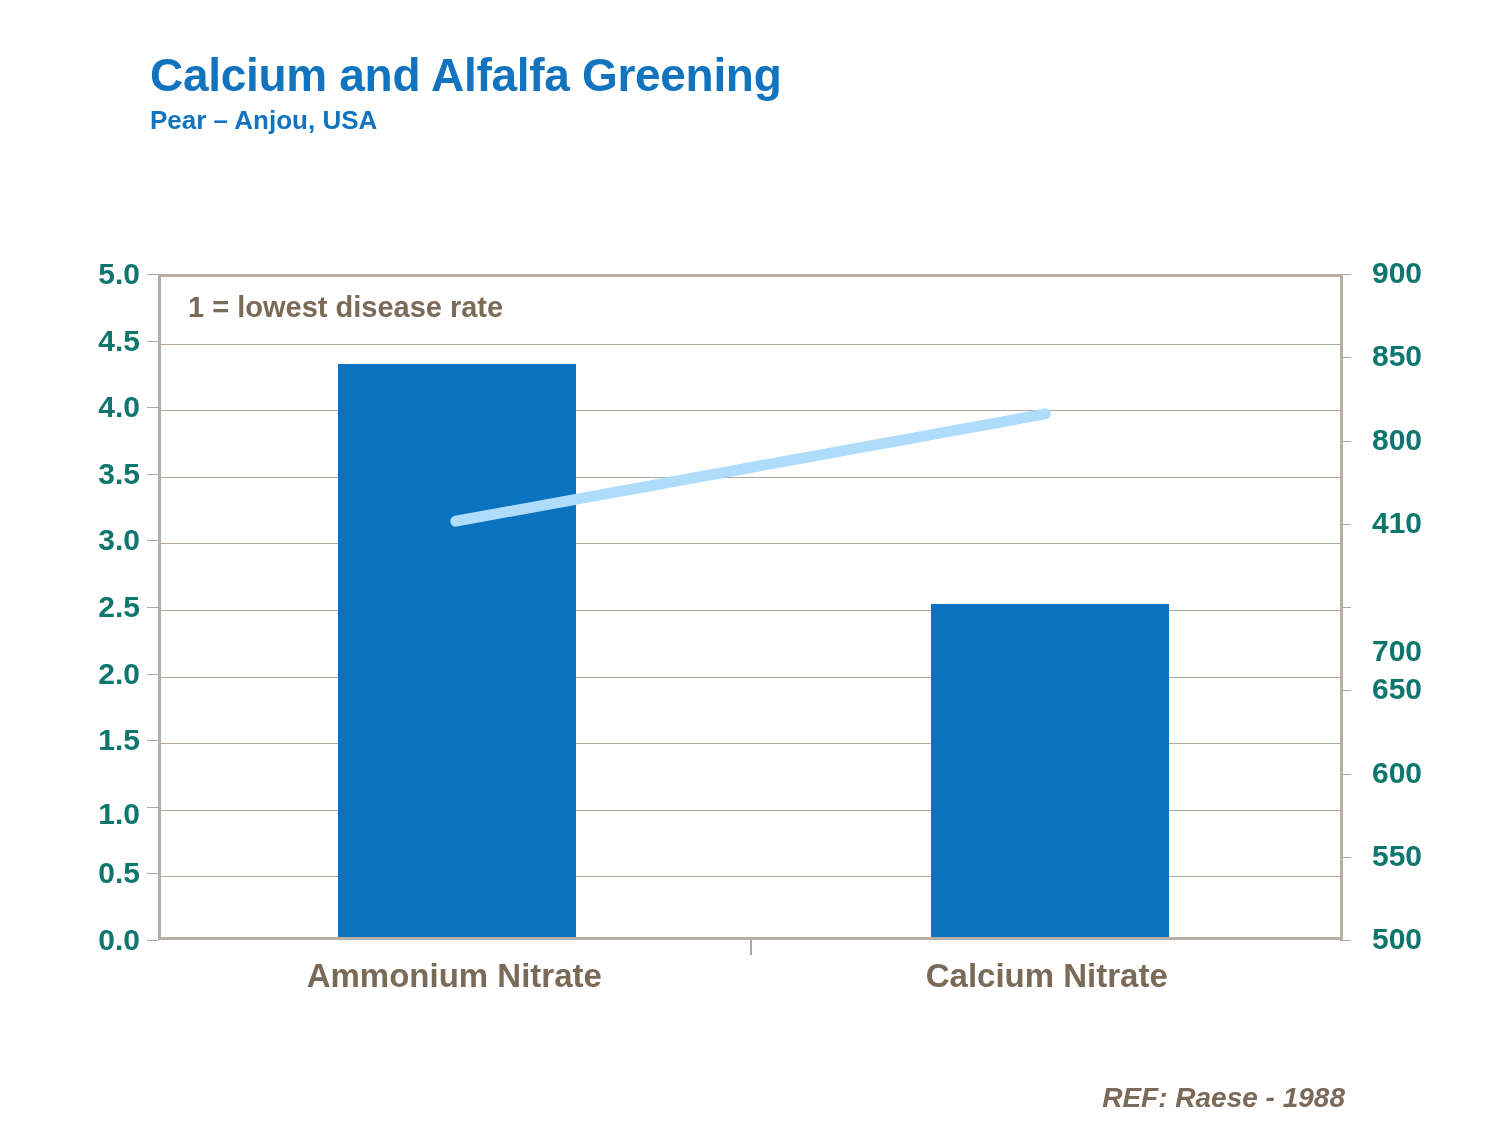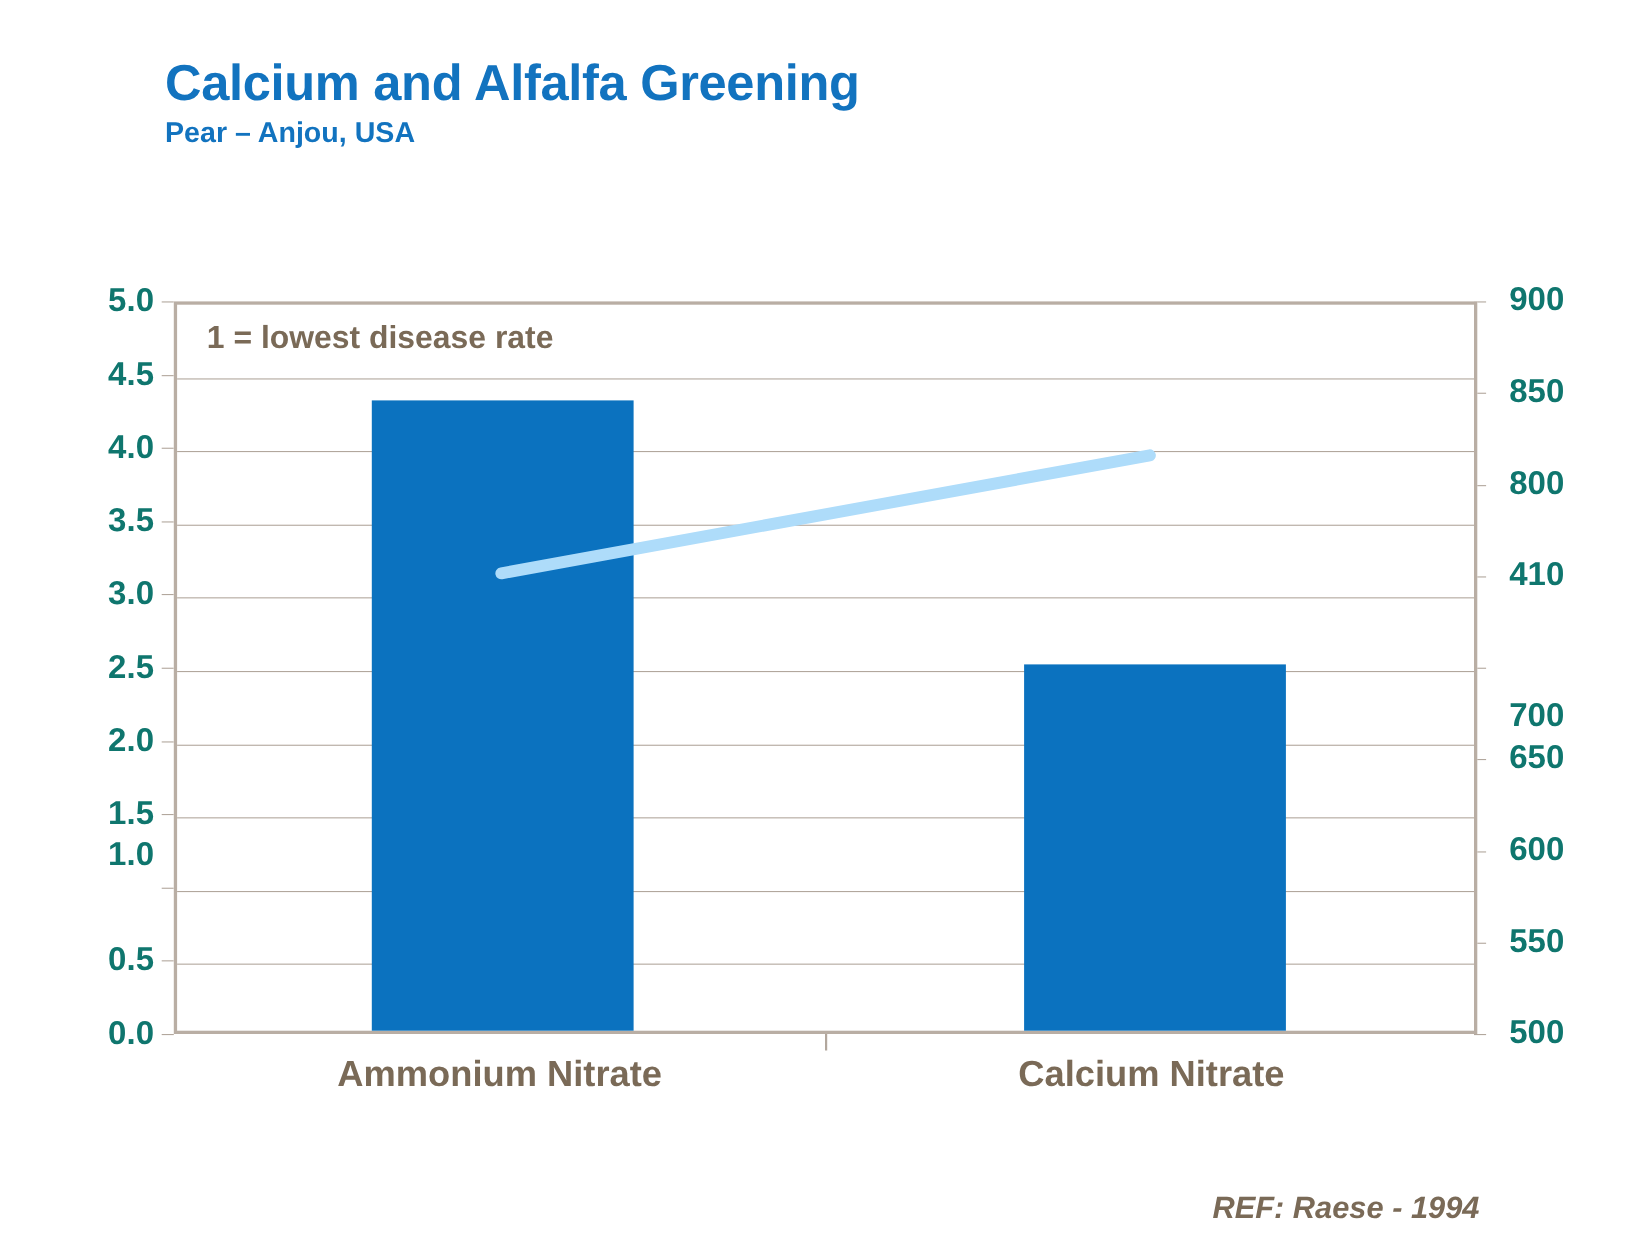--- a/index.html
+++ b/index.html
@@ -231,21 +231,21 @@
       <div class="axis-label left" style="top: 184.8px;">3.5</div>
       <div class="tick-left" style="position: absolute; left: 83px; top: 199.8px;"></div>
       <div class="axis-label left" style="top: 251.4px;">3.0</div>
       <div class="tick-left" style="position: absolute; left: 83px; top: 266.4px;"></div>
       <div class="axis-label left" style="top: 318px;">2.5</div>
       <div class="tick-left" style="position: absolute; left: 83px; top: 333px;"></div>
       <div class="axis-label left" style="top: 384.6px;">2.0</div>
       <div class="tick-left" style="position: absolute; left: 83px; top: 399.6px;"></div>
       <div class="axis-label left" style="top: 451.2px;">1.5</div>
       <div class="tick-left" style="position: absolute; left: 83px; top: 466.2px;"></div>
-      <div class="axis-label left" style="top: 488px;">1.0</div>
+      <div class="axis-label left" style="top: 525px;">1.0</div>
       <div class="tick-left" style="position: absolute; left: 83px; top: 532.8px;"></div>
       <div class="axis-label left" style="top: 584.4px;">0.5</div>
       <div class="tick-left" style="position: absolute; left: 83px; top: 599.4px;"></div>
       <div class="axis-label left" style="top: 651px;">0.0</div>
       <div class="tick-left" style="position: absolute; left: 83px; top: 666px;"></div>
     </div>
 
   <div id="y-right-axis">
       <div class="axis-label right" style="top: -16px;">900</div>
       <div class="tick-right" style="position: absolute; left: -32px; top: 0px;"></div>
@@ -290,15 +290,15 @@
   </div>
 
   <div id="x-axis-tick"></div>
 
   <div id="x-labels">
       <div class="cat-label" style="left: 0px; width: 592.5px;">Ammonium Nitrate</div>
       <div class="cat-label" style="left: 592.5px; width: 592.5px; text-align: center;">Calcium Nitrate</div>
     </div>
 
 
-  <div id="reference">REF: Raese - 1994</div>
+  <div id="reference">REF: Raese - 1988</div>
 
 </div>
 
 </body></html>

